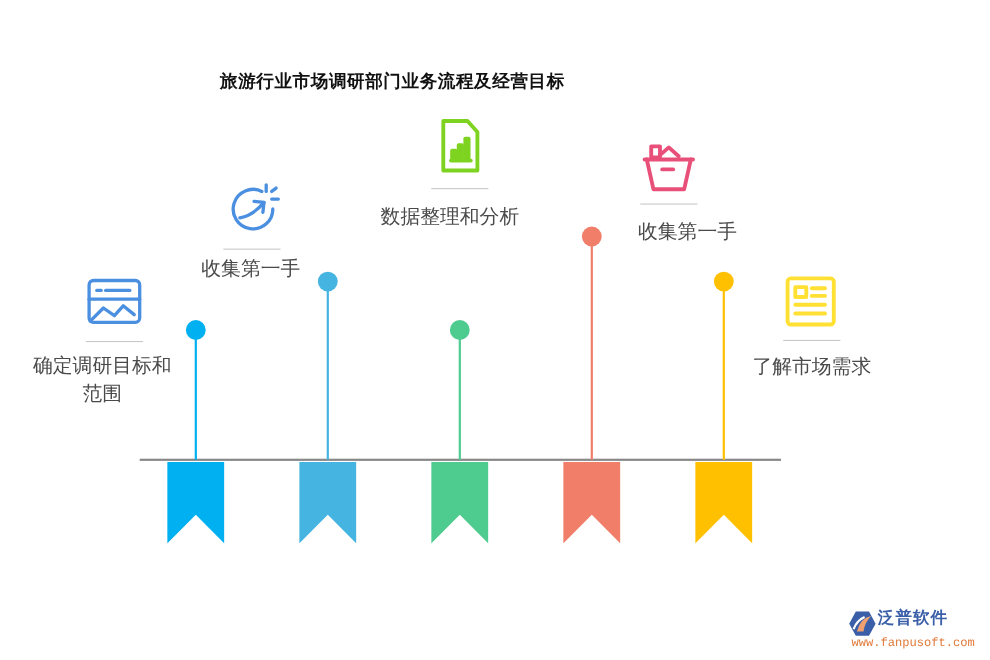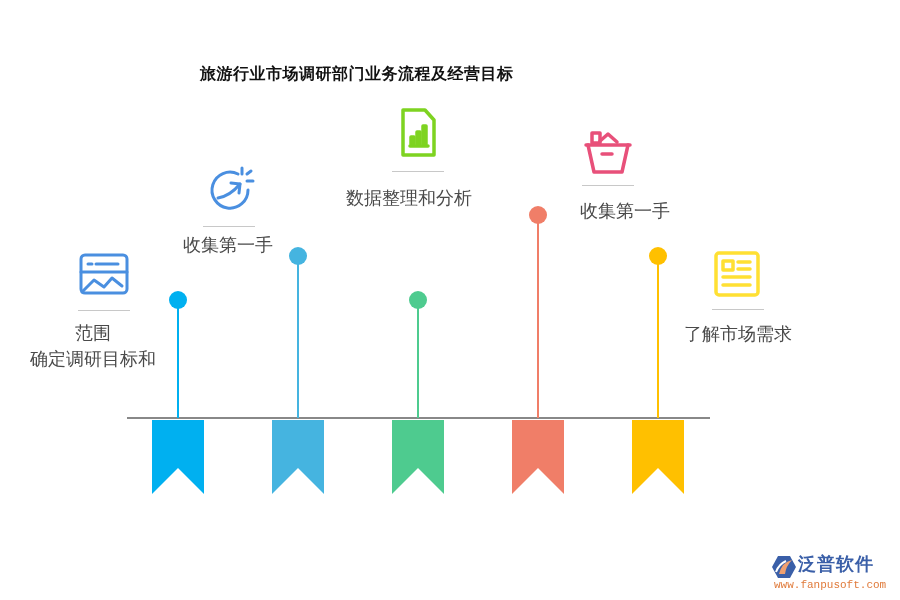--- a/index.html
+++ b/index.html
@@ -23,21 +23,21 @@
   .ribbon { position: absolute; width: 52px; height: 74px; top: 420px; }
   .ribbon svg { display: block; }
   .icon { position: absolute; width: 52px; height: 52px; }
   .icon svg { display: block; }
   .divider { position: absolute; height: 1px; background: #c8c8c8; width: 52px; }
   .label {
     position: absolute; font-size: 18px; color: #4a4a4a; text-align: center;
     line-height: 26px;
   }
   .wm { position: absolute; left: 768px; top: 552px; width: 128px; height: 44px; }
-  .wm-title { position: absolute; left: 30px; top: 0; font-size: 18px; color: #3a5fa8; font-weight: bold; letter-spacing: 1px; white-space: nowrap;}
+  .wm-title { position: absolute; left: 30px; top: 0; font-size: 15px; color: #3a5fa8; font-weight: bold; letter-spacing: 1px; white-space: nowrap;}
   .wm-url { position: absolute; left: 6px; top: 27px; font-size: 11px; color: #e07a3a; font-family: Liberation Mono, monospace; white-space: nowrap;}
   .wm-logo { position: absolute; left: 2px; top: 2px; }
 </style>
 </head>
 <body>
 
 <div class="title">旅游行业市场调研部门业务流程及经营目标</div>
 
 <div class="baseline"></div>
 
@@ -52,22 +52,22 @@
   <svg width="52" height="52" viewBox="0 0 52 52" fill="none" stroke="#4a8fe0" stroke-width="3" stroke-linecap="round" stroke-linejoin="round">
     <rect x="3" y="5" width="46" height="38" rx="4"></rect>
     <line x1="10" y1="14" x2="14" y2="14"></line>
     <line x1="18" y1="14" x2="40" y2="14"></line>
     <line x1="3" y1="22" x2="49" y2="22"></line>
     <polyline points="4,42 16,30 26,37 34,28 44,36"></polyline>
   </svg>
 </div>
 <div class="divider" style="left:78px; top:310px;"></div>
 <div class="label" style="left:10px; top:320px; width:166px;">
+  <div>确定调研目标和</div>
   <div>范围</div>
-  <div>确定调研目标和</div>
 </div>
 
 <div class="stem" style="left:297px; top:256px; height:162px; background:#45b4e0;"></div>
 <div class="dot" style="left:289px; top:247px; background:#45b4e0;"></div>
 <div class="ribbon" style="left:272px;">
   <svg width="52" height="74" viewBox="0 0 52 74">
       <polygon points="0,0 52,0 52,74 26,48 0,74" fill="#45b4e0"></polygon>
     </svg>
 </div>
 <div class="icon" style="left:204px; top:162px;">

